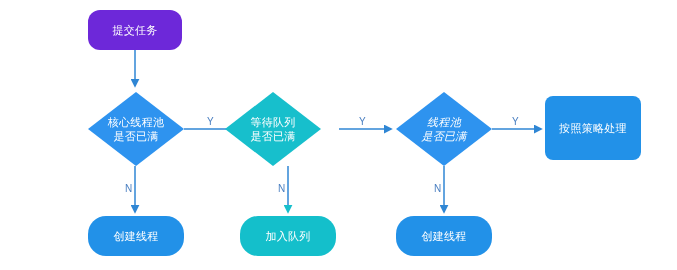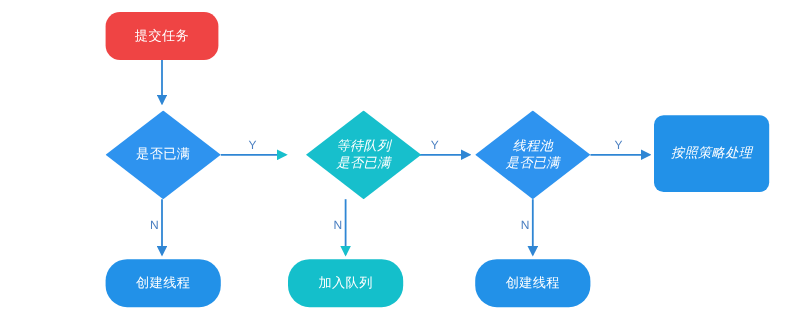--- a/index.html
+++ b/index.html
@@ -119,36 +119,37 @@
 
     <g>
       <line x1="492" y1="129" x2="541" y2="129" stroke="#2f86d4" stroke-width="1.5" marker-end="url(#arrow-blue)"></line>
     </g>
 
     <g>
       <line x1="444" y1="166" x2="444" y2="212" stroke="#2f86d4" stroke-width="1.5" marker-end="url(#arrow-blue)"></line>
     </g>
   </svg>
 
-  <div class="node pill" style="left:88px; top:10px; width:94px; height:40px; background:#ef4444;">
+  <div class="node pill" style="left:88px; top:10px; width:94px; height:40px; background:#6d28d9;">
     <span>提交任务</span>
   </div>
 
   <div class="diamond-wrap" style="left:88px; top:92px; width:96px; height:74px;">
     <svg class="diamond-shape" viewBox="0 0 96 74" xmlns="http://www.w3.org/2000/svg">
       <polygon points="48,0 96,37 48,74 0,37" fill="#2e93ef"></polygon>
     </svg>
     <div class="diamond-label">
       <div>
+        <div>核心线程池</div>
         <div>是否已满</div>
       </div>
     </div>
   </div>
 
-  <div class="diamond-wrap" style="left:255px; top:92px; width:96px; height:74px;font-style:italic;">
+  <div class="diamond-wrap" style="left:225px; top:92px; width:96px; height:74px;">
     <svg class="diamond-shape" viewBox="0 0 96 74" xmlns="http://www.w3.org/2000/svg">
       <polygon points="48,0 96,37 48,74 0,37" fill="#17bfcc"></polygon>
     </svg>
     <div class="diamond-label">
       <div>
         <div>等待队列</div>
         <div>是否已满</div>
       </div>
     </div>
   </div>
@@ -158,21 +159,21 @@
       <polygon points="48,0 96,37 48,74 0,37" fill="#2e93ef"></polygon>
     </svg>
     <div class="diamond-label">
       <div>
         <div>线程池</div>
         <div>是否已满</div>
       </div>
     </div>
   </div>
 
-  <div class="node box-lg" style="left:545px; top:96px; width:96px; height:64px; background:#2291e8;font-style:italic;">
+  <div class="node box-lg" style="left:545px; top:96px; width:96px; height:64px; background:#2291e8;">
     <span>按照策略处理</span>
   </div>
 
   <div class="node box" style="left:88px; top:216px; width:96px; height:40px; background:#2291e8;">
     <span>创建线程</span>
   </div>
 
   <div class="node box" style="left:240px; top:216px; width:96px; height:40px; background:#14bfcb;">
     <span>加入队列</span>
   </div>

